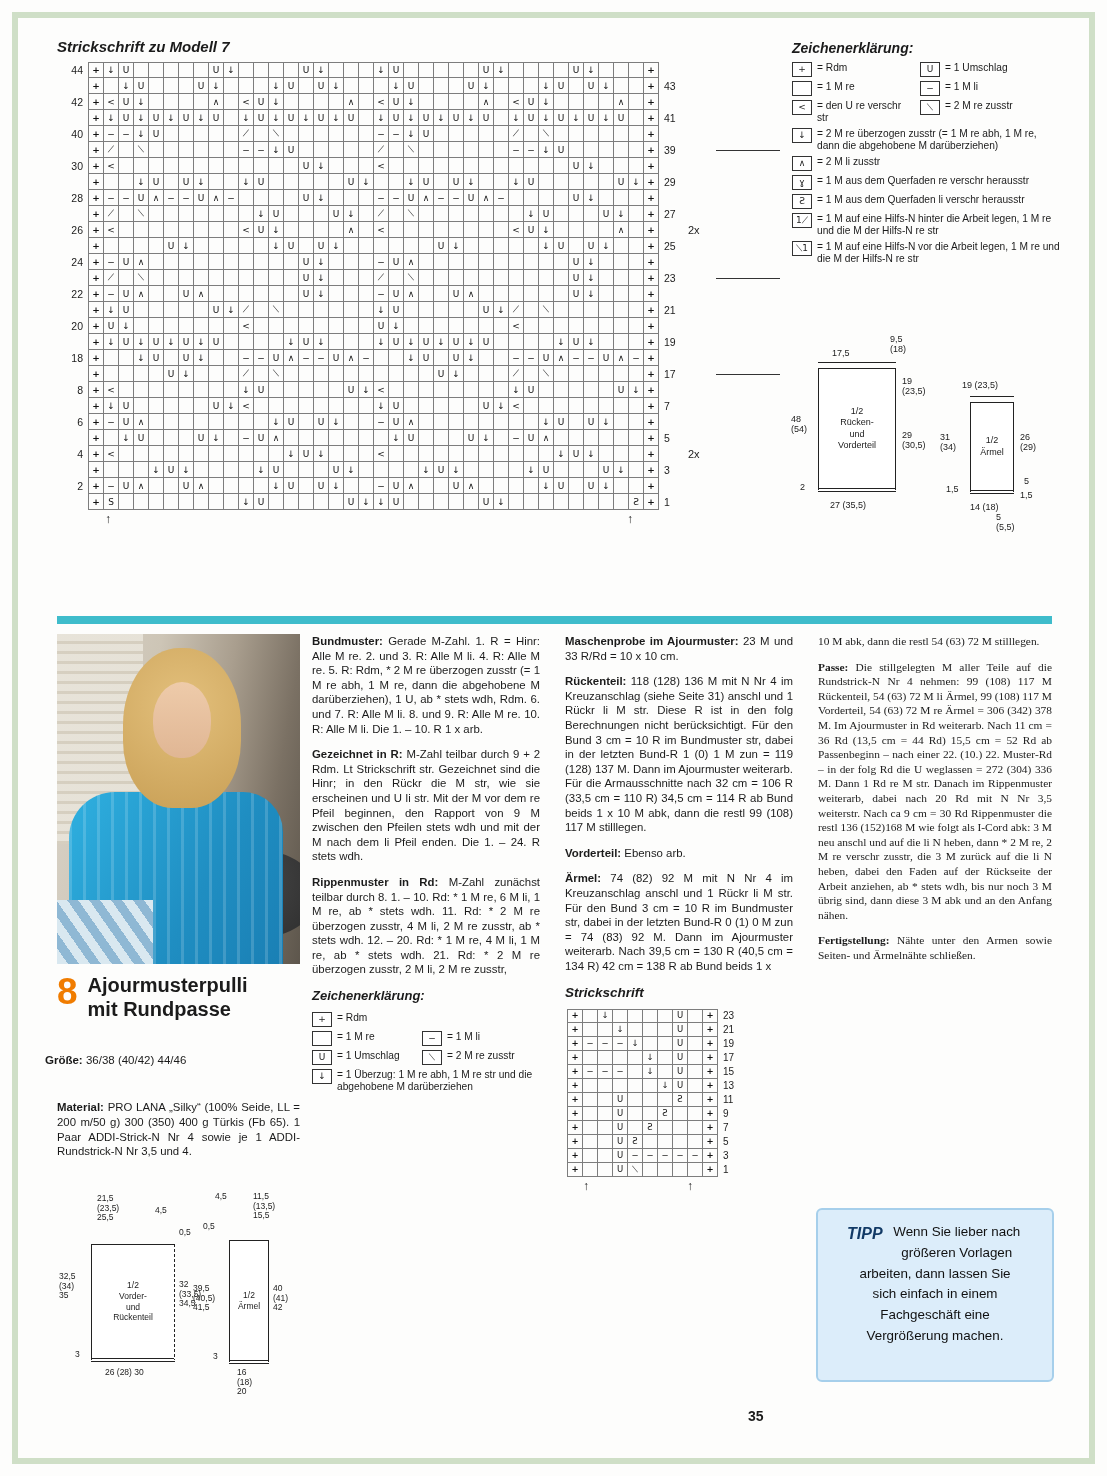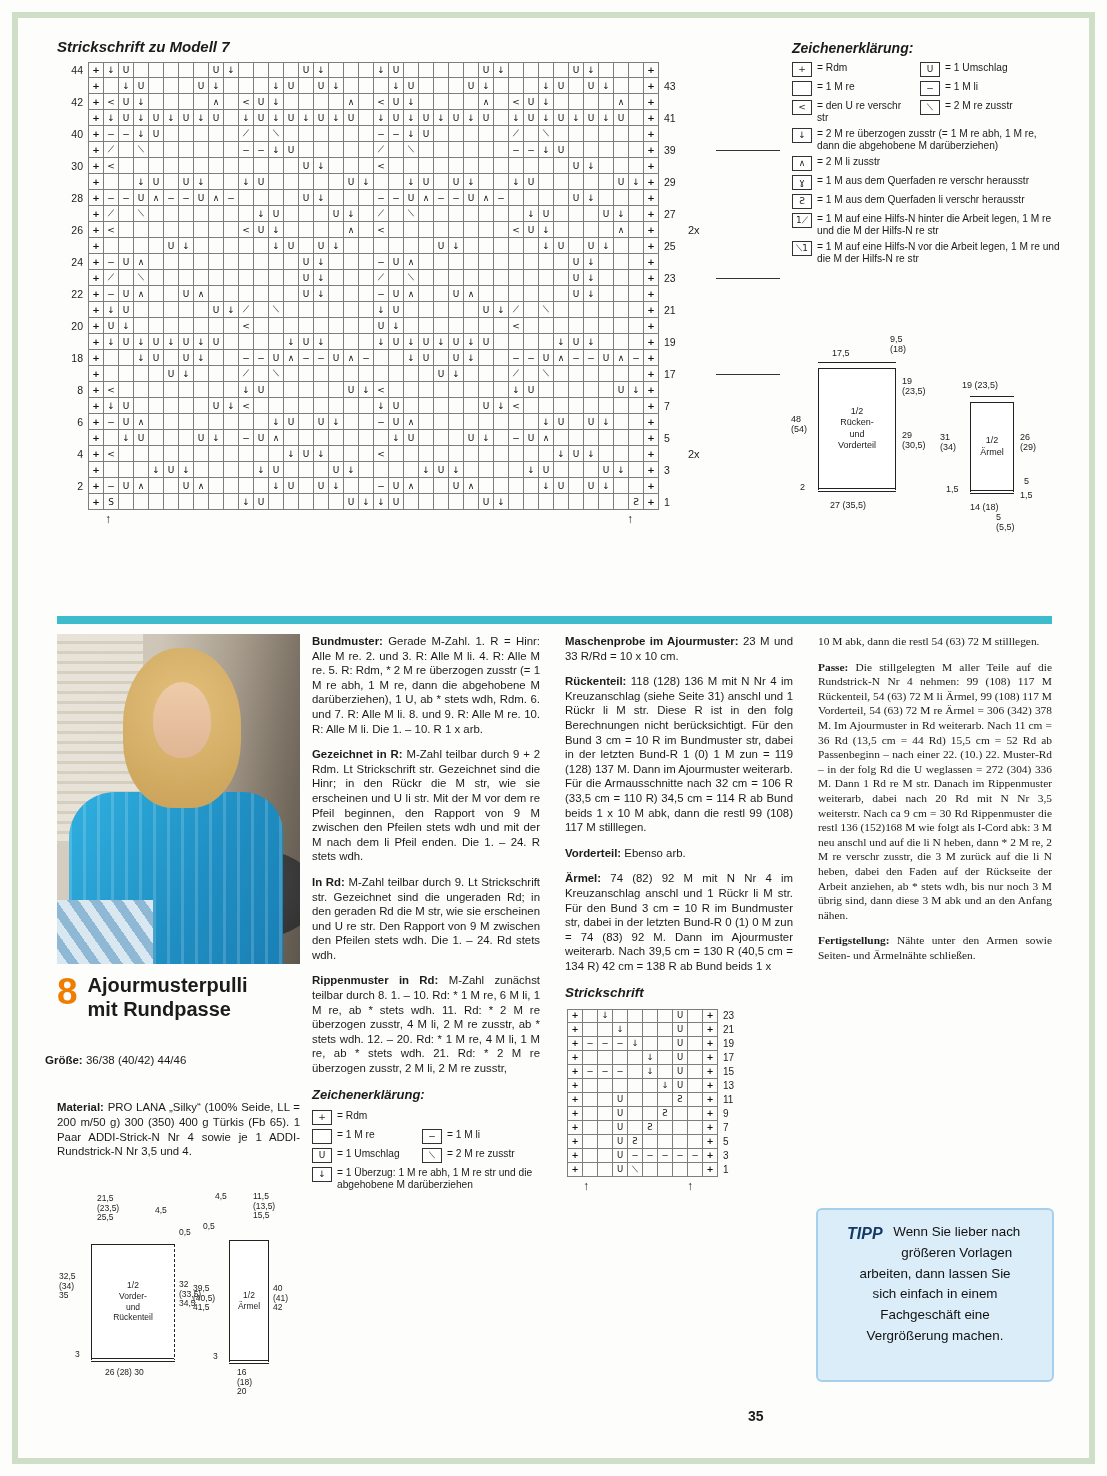--- a/index.html
+++ b/index.html
@@ -1536,21 +1536,20 @@
 42</span>
     <span class="slabel" style="left:156px;top:160px">3</span>
     <span class="slabel" style="left:180px;top:176px">16
 (18)
 20</span>
   </div>
 
   <div class="col col2">
     <p><span class="lead">Bundmuster:</span> <span>Gerade M-Zahl. 1. R = Hinr: Alle M re. 2. und 3. R: Alle M li. 4. R: Alle M re. 5. R: Rdm, * 2 M re überzogen zusstr (= 1 M re abh, 1 M re, dann die abgehobene M darüberziehen), 1 U, ab * stets wdh, Rdm. 6. und 7. R: Alle M li. 8. und 9. R: Alle M re. 10. R: Alle M li. Die 1. – 10. R 1 x arb.</span></p>
     <p><span class="lead">Gezeichnet in R:</span> <span>M-Zahl teilbar durch 9 + 2 Rdm. Lt Strickschrift str. Gezeichnet sind die Hinr; in den Rückr die M str, wie sie erscheinen und U li str. Mit der M vor dem re Pfeil beginnen, den Rapport von 9 M zwischen den Pfeilen stets wdh und mit der M nach dem li Pfeil enden. Die 1. – 24. R stets wdh.</span></p>
-    <p><span class="lead">In Rd:</span> <span>M-Zahl teilbar durch 9. Lt Strickschrift str. Gezeichnet sind die ungeraden Rd; in den geraden Rd die M str, wie sie erscheinen und U re str. Den Rapport von 9 M zwischen den Pfeilen stets wdh. Die 1. – 24. Rd stets wdh.</span></p>
     <p><span class="lead">Rippenmuster in Rd:</span> <span>M-Zahl zunächst teilbar durch 8. 1. – 10. Rd: * 1 M re, 6 M li, 1 M re, ab * stets wdh. 11. Rd: * 2 M re überzogen zusstr, 4 M li, 2 M re zusstr, ab * stets wdh. 12. – 20. Rd: * 1 M re, 4 M li, 1 M re, ab * stets wdh. 21. Rd: * 2 M re überzogen zusstr, 2 M li, 2 M re zusstr,</span></p>
     <div class="legend2-title">Zeichenerklärung:</div>
     <div id="legend2">
         <div class="leg-row">
           <div class="leg-item">
             <span class="leg-sym">+</span>
             <span class="leg-txt">= Rdm</span>
           </div>
         </div>
         <div class="leg-row">

